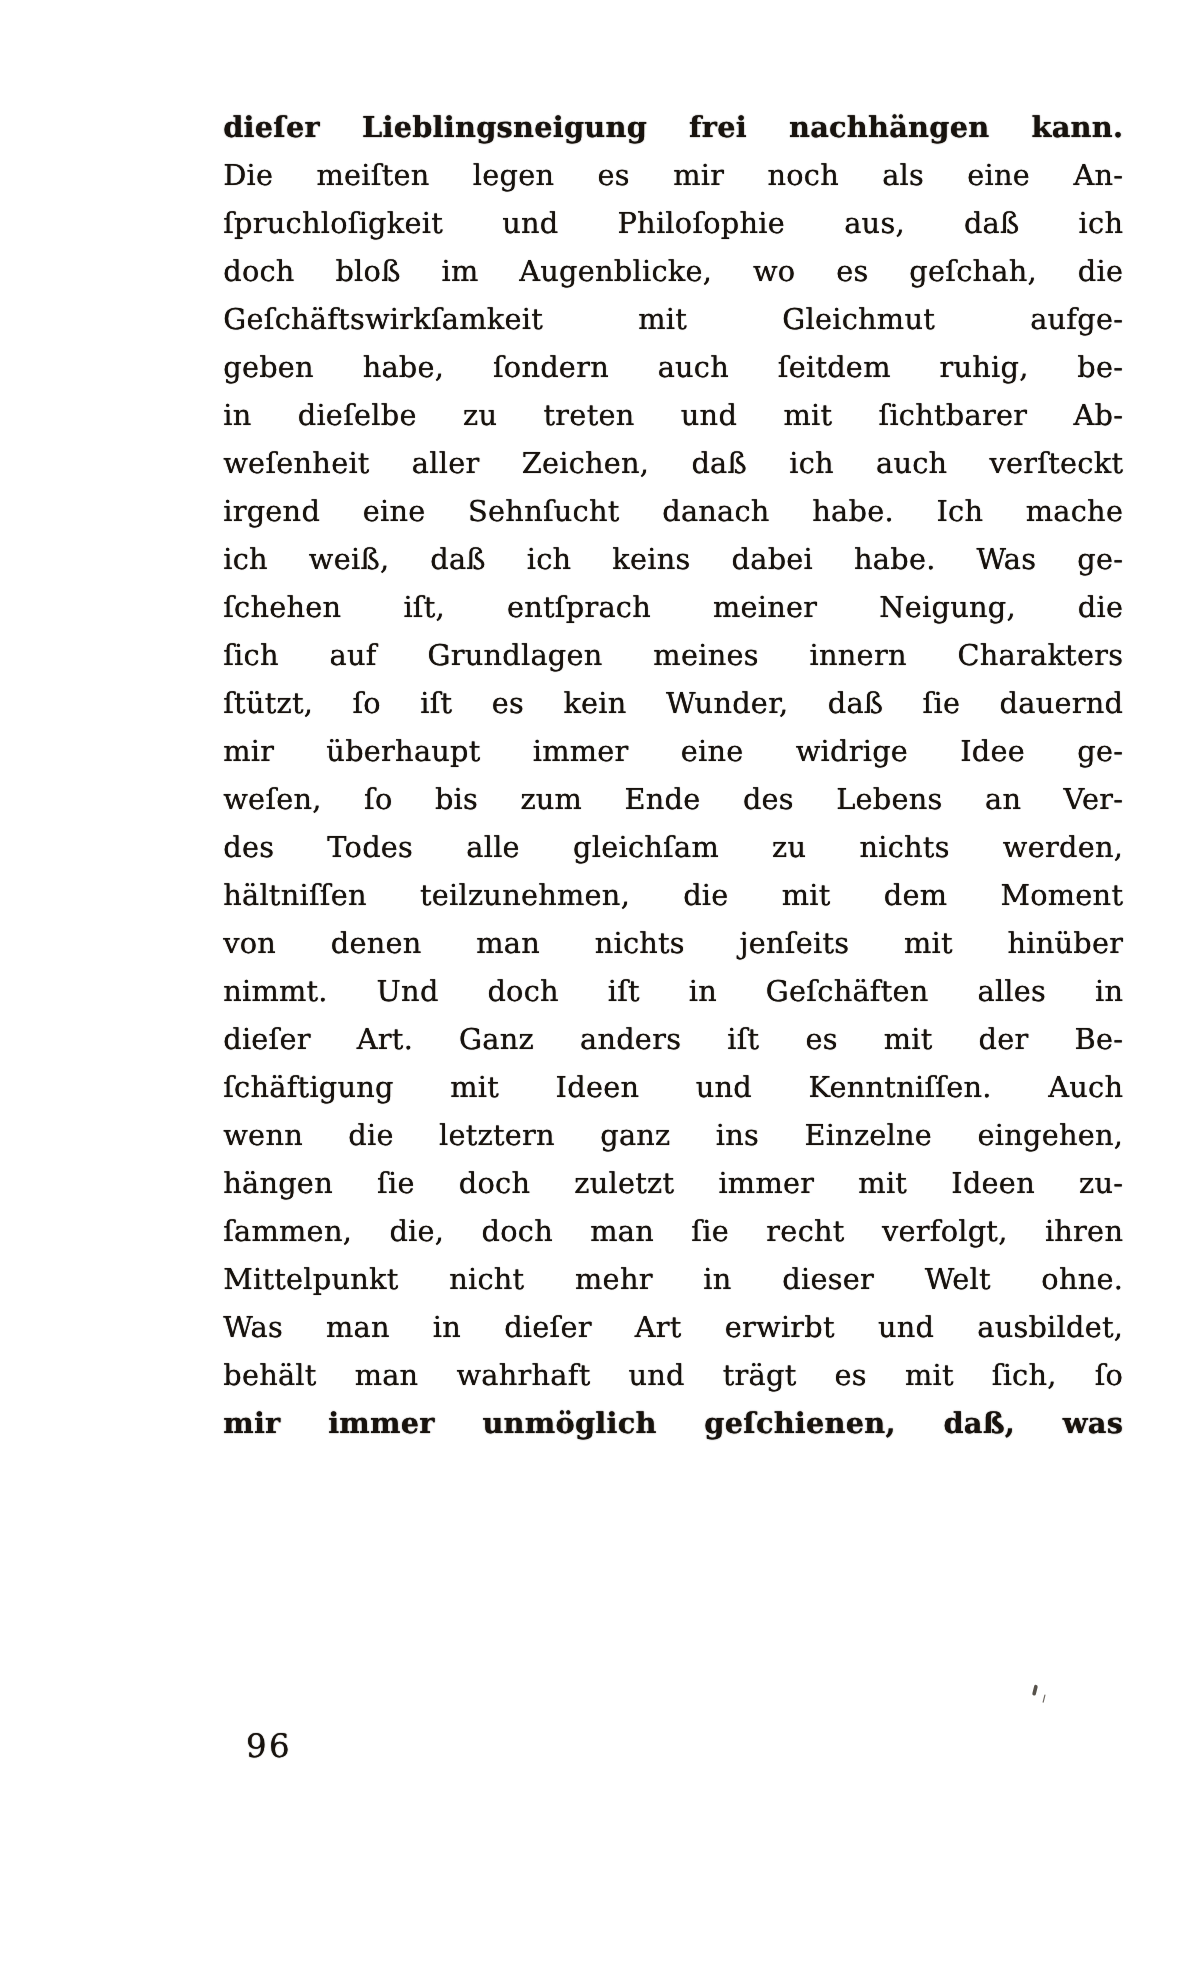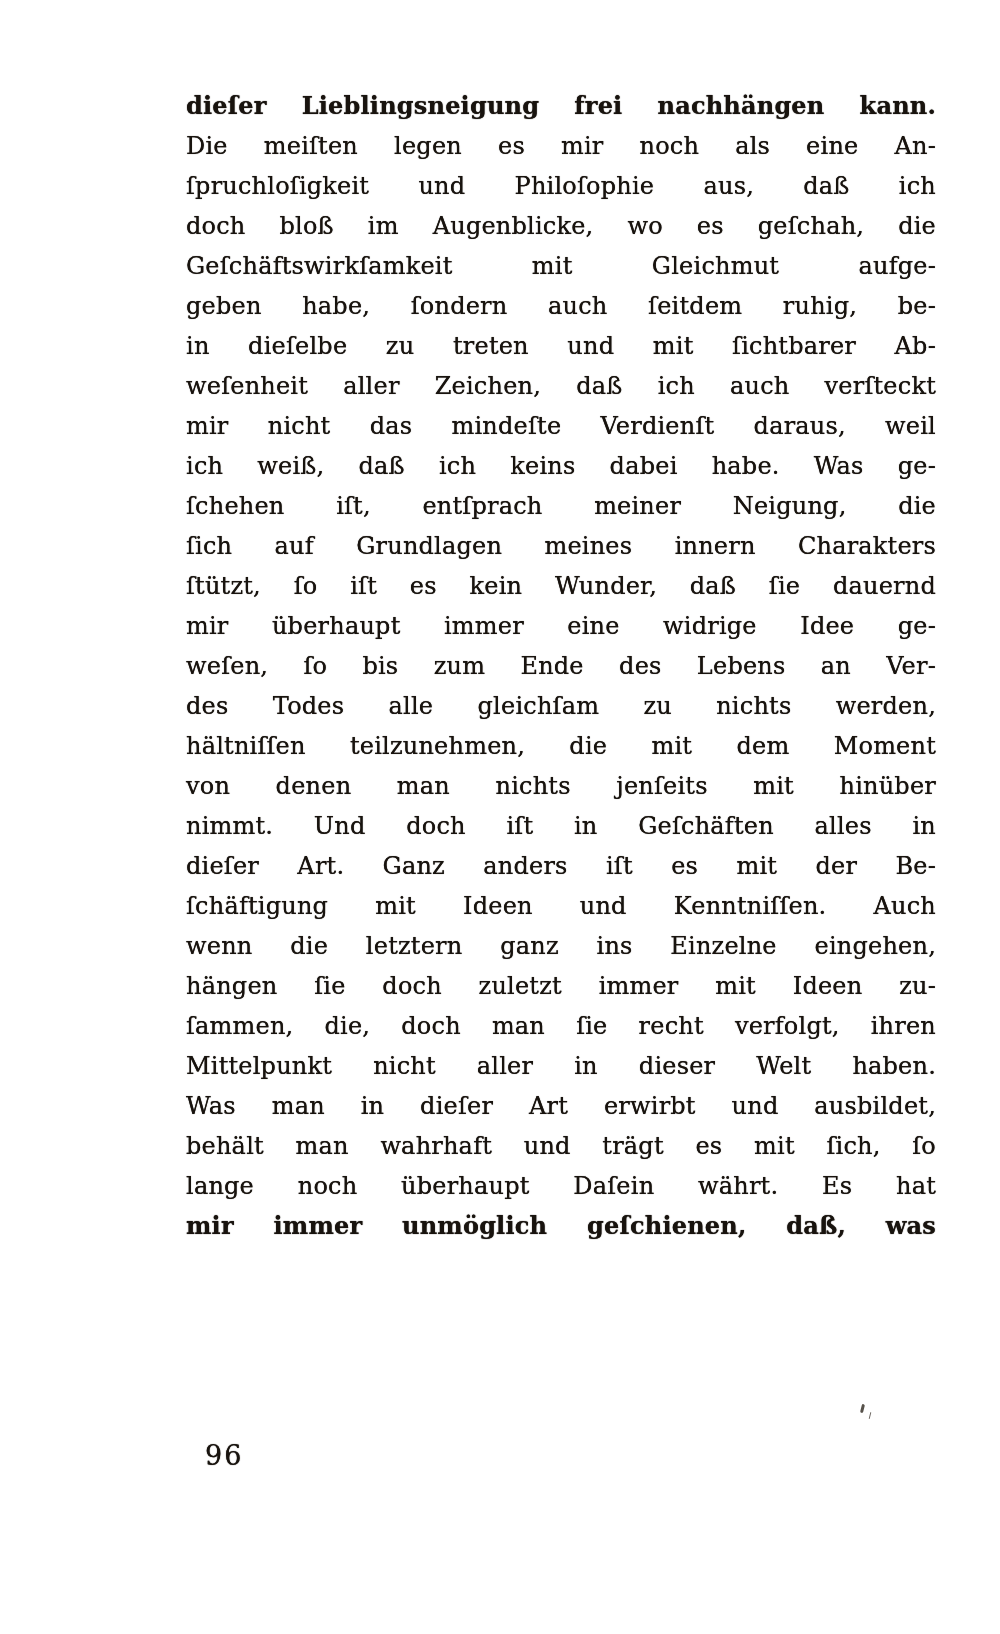--- a/index.html
+++ b/index.html
@@ -56,37 +56,36 @@
 <div class="page">
   <div class="text-block">
       <div class="line bold">dieſer Lieblingsneigung frei nachhängen kann.</div>
       <div class="line">Die meiſten legen es mir noch als eine An-</div>
       <div class="line">ſpruchloſigkeit und Philoſophie aus, daß ich</div>
       <div class="line">doch bloß im Augenblicke, wo es geſchah, die</div>
       <div class="line">Geſchäftswirkſamkeit mit Gleichmut aufge-</div>
       <div class="line">geben habe, ſondern auch ſeitdem ruhig, be-</div>
       <div class="line">in dieſelbe zu treten und mit ſichtbarer Ab-</div>
       <div class="line">weſenheit aller Zeichen, daß ich auch verſteckt</div>
-      <div class="line">mir nicht das mindeſte Verdienſt daraus, weil</div>
+      <div class="line">irgend eine Sehnſucht danach habe. Ich mache</div>
       <div class="line">ich weiß, daß ich keins dabei habe. Was ge-</div>
       <div class="line">ſchehen iſt, entſprach meiner Neigung, die</div>
       <div class="line">ſich auf Grundlagen meines innern Charakters</div>
       <div class="line">ſtützt, ſo iſt es kein Wunder, daß ſie dauernd</div>
       <div class="line">mir überhaupt immer eine widrige Idee ge-</div>
       <div class="line">weſen, ſo bis zum Ende des Lebens an Ver-</div>
       <div class="line">des Todes alle gleichſam zu nichts werden,</div>
       <div class="line">hältniſſen teilzunehmen, die mit dem Moment</div>
       <div class="line">von denen man nichts jenſeits mit hinüber</div>
       <div class="line">nimmt. Und doch iſt in Geſchäften alles in</div>
       <div class="line">dieſer Art. Ganz anders iſt es mit der Be-</div>
       <div class="line">ſchäftigung mit Ideen und Kenntniſſen. Auch</div>
       <div class="line">wenn die letztern ganz ins Einzelne eingehen,</div>
       <div class="line">hängen ſie doch zuletzt immer mit Ideen zu-</div>
       <div class="line">ſammen, die, doch man ſie recht verfolgt, ihren</div>
-      <div class="line">Mittelpunkt nicht aller in dieser Welt haben.</div>
+      <div class="line">Mittelpunkt nicht mehr in dieser Welt ohne.</div>
       <div class="line">Was man in dieſer Art erwirbt und ausbildet,</div>
       <div class="line">behält man wahrhaft und trägt es mit ſich, ſo</div>
-      <div class="line">lange noch überhaupt Daſein währt. Es hat</div>
       <div class="line bold">mir immer unmöglich geſchienen, daß, was</div>
     </div>
   <div class="page-number">96</div>
   <div class="speck"></div>
 </div>
 
 </body></html>

